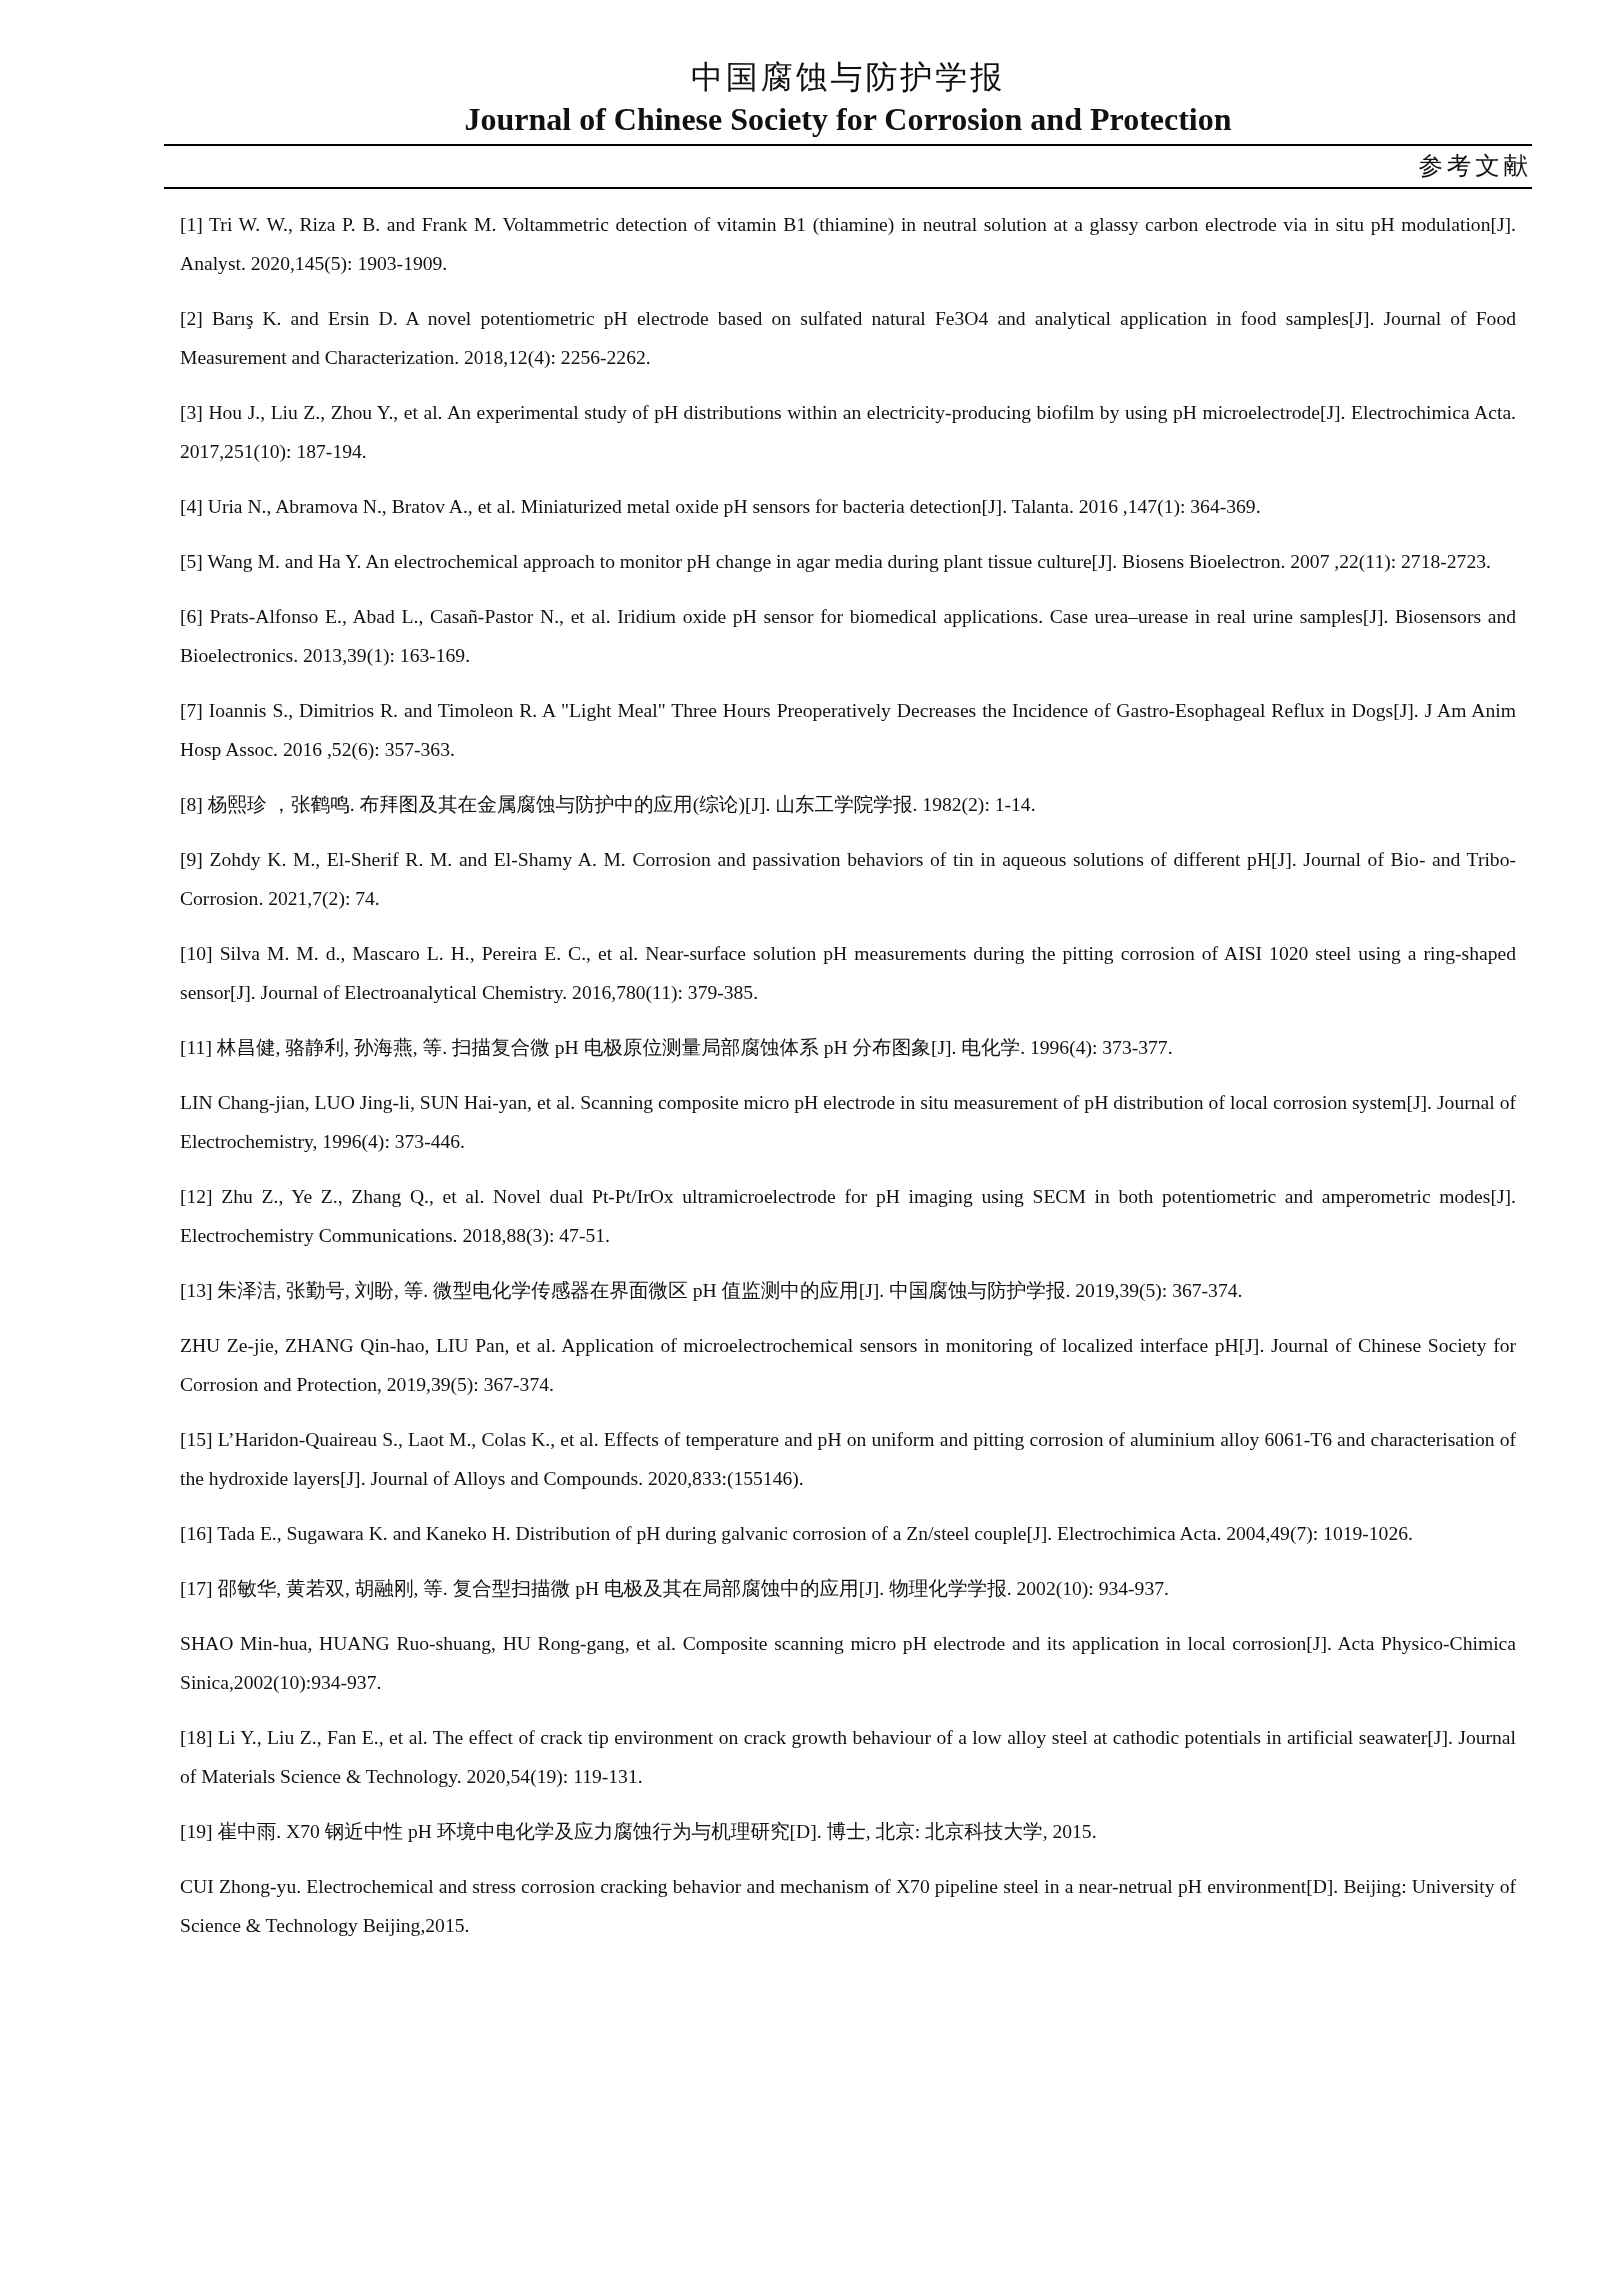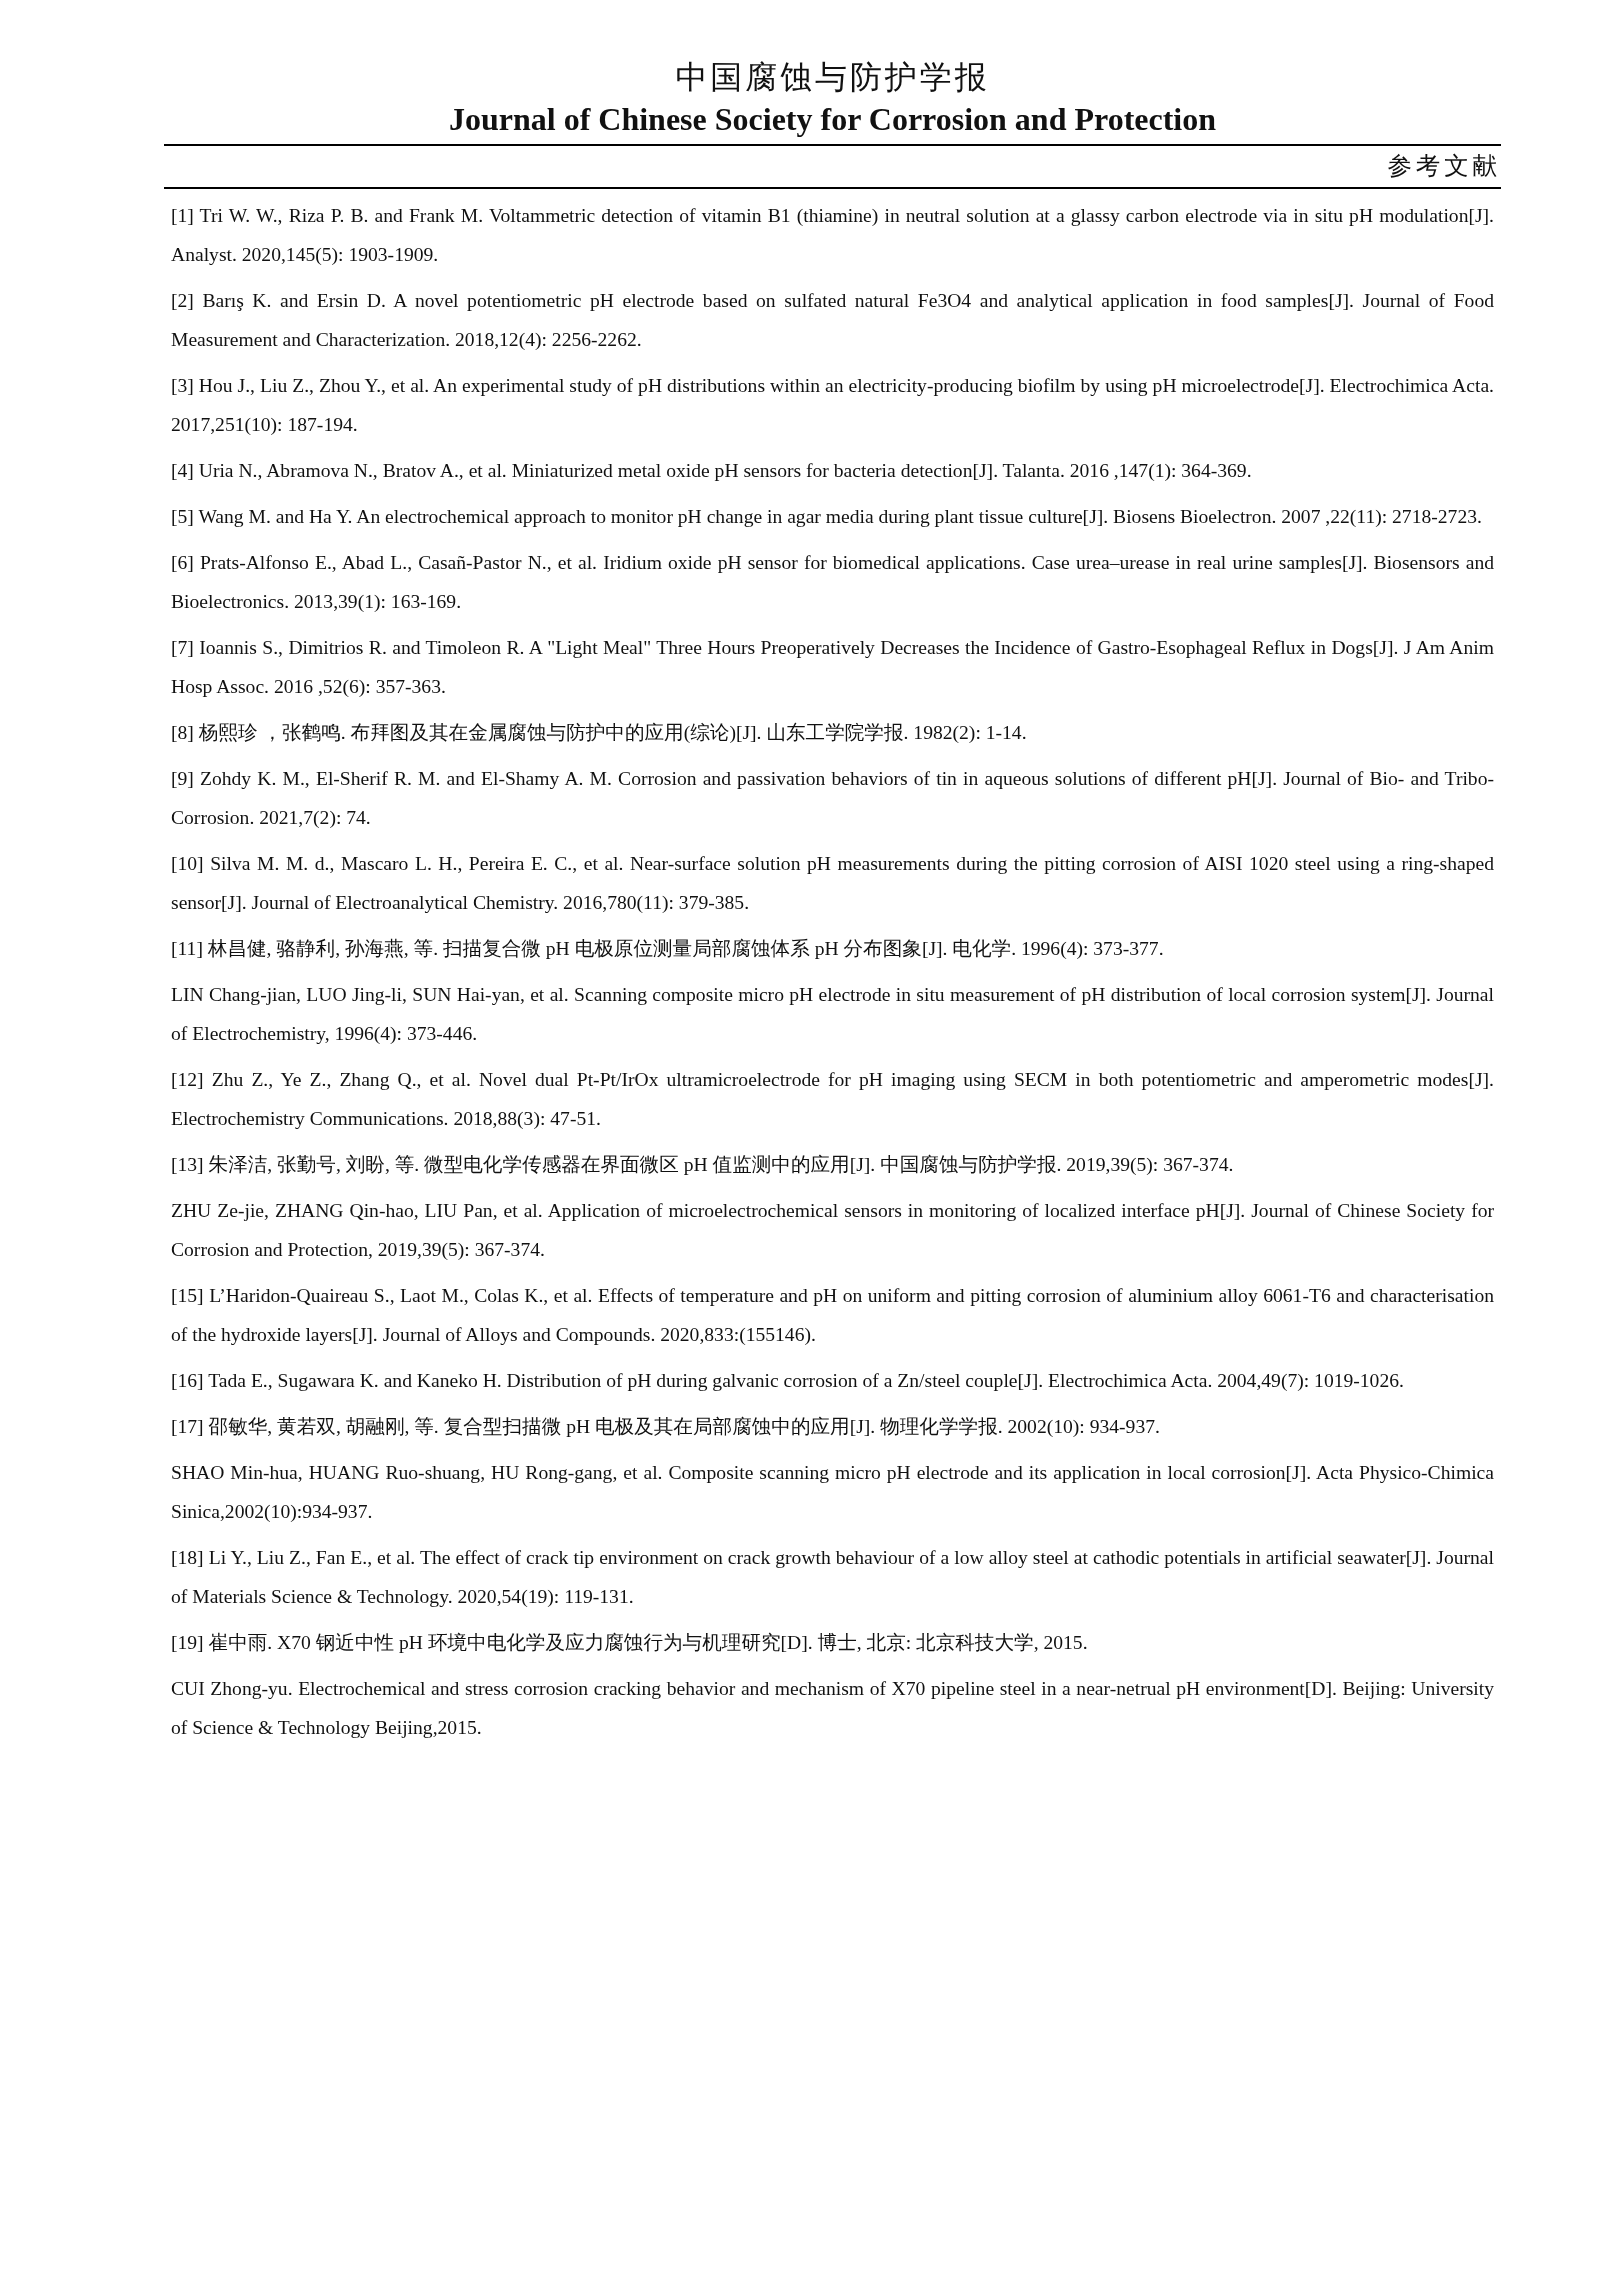--- a/index.html
+++ b/index.html
@@ -6,21 +6,21 @@
     margin: 0;
     padding: 0;
     background: #ffffff;
   }
   .page {
     position: relative;
     width: 1621px;
     height: 2293px;
     background: #ffffff;
     box-sizing: border-box;
-    padding: 57px 120px 0 164px;
+    padding: 57px 89px 0 164px;
     font-family: "Liberation Serif", "DejaVu Serif", serif;
     color: #111111;
     overflow: hidden;
   }
   .title-zh {
     margin: 0;
     text-align: center;
     font-size: 32px;
     font-weight: 400;
     letter-spacing: 2.9px;
@@ -51,21 +51,21 @@
     text-align: right;
     font-size: 24.5px;
     font-weight: 400;
     letter-spacing: 3.9px;
     line-height: 1.3;
   }
   .references {
     margin-top: 3.9px;
   }
   .ref-para {
-    margin: 7px;
+    margin: 16px;
     font-size: 19.6px;
     line-height: 39px;
     text-align: justify;
     text-justify: inter-word;
   }
 </style>
 </head>
 <body>
 
 <div class="page">

